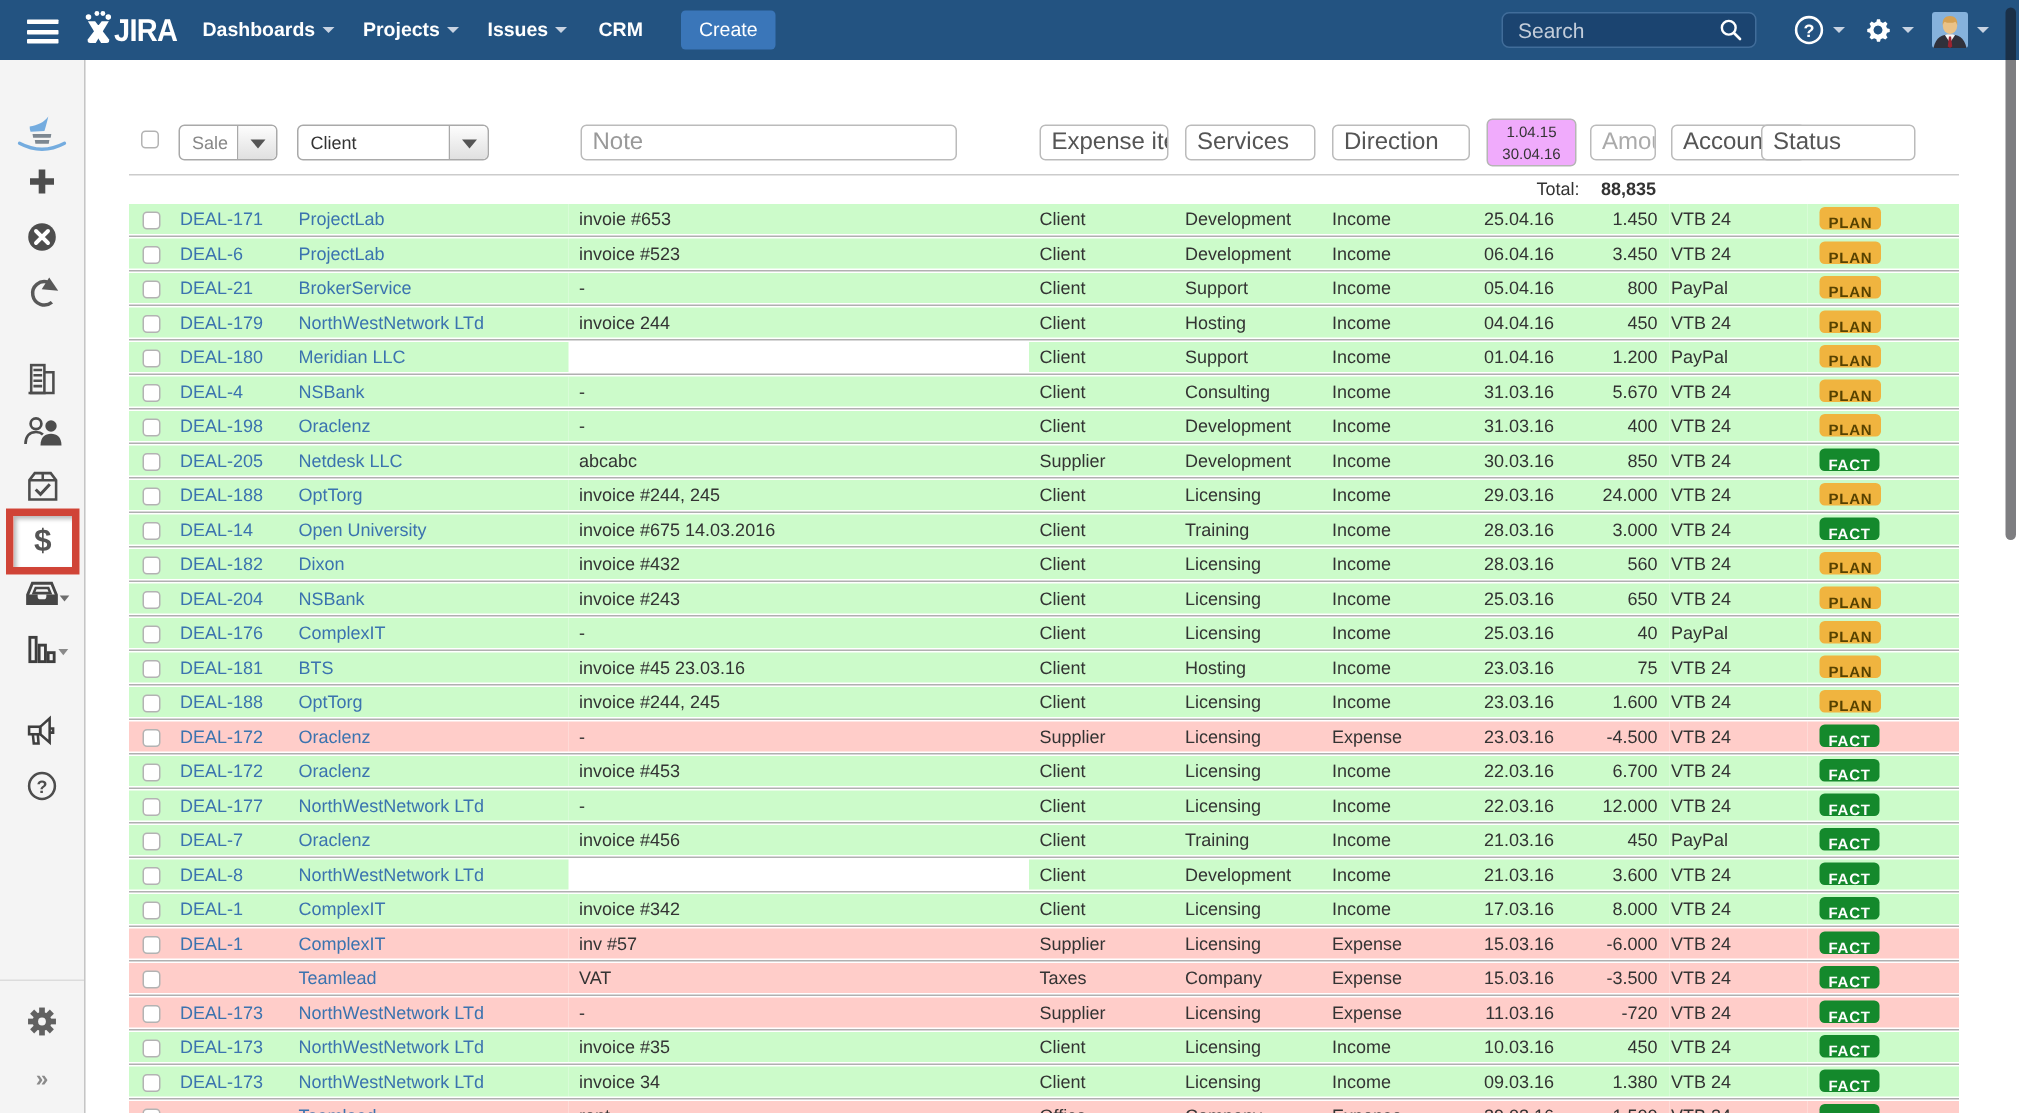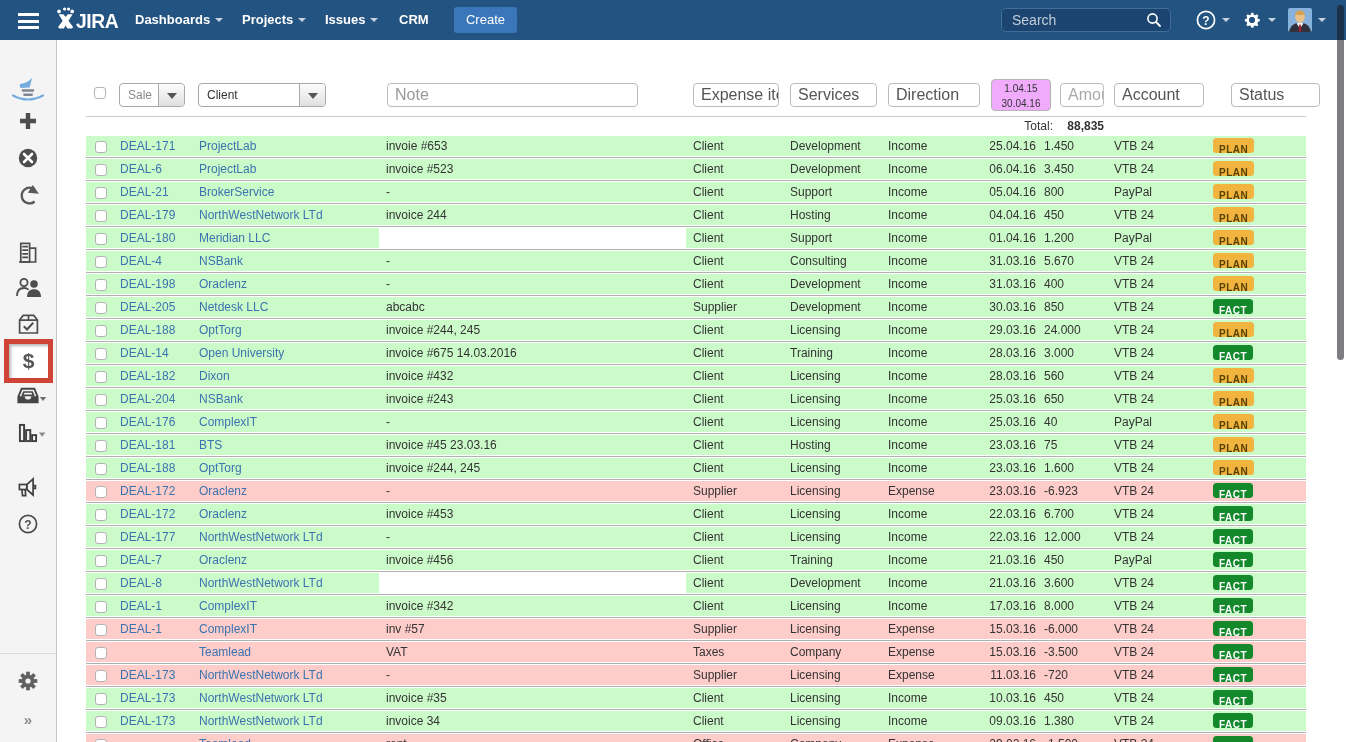--- a/index.html
+++ b/index.html
@@ -69,21 +69,21 @@
 a { color:#3b73af; text-decoration:none; }
 .c1 { left:0; width:26px; padding-left:9px; }
 .c1 .cb { margin-top:0; }
 .c2 { left:26px; width:80px; padding-left:8px; }
 .c3 { left:106px; width:187px; padding-left:7px; }
 .c4 { left:293px; width:307px; padding-left:7px; }
 .c5 { left:600px; width:96px; padding-left:7px; }
 .c6 { left:696px; width:98px; padding-left:8px; }
 .c7 { left:794px; width:82px; padding-left:8px; }
 .c8 { left:876px; width:82px; padding-right:8px; text-align:right; }
-.c9 { left:958px; width:69px; padding-right:8px; text-align:left; }
+.c9 { left:958px; width:69px; padding-right:8px; text-align:right; }
 .c10 { left:1027px; width:92px; padding-left:1px; }
 .c11 { left:1119px; width:101px; padding-left:8px; }
 .badge { display:inline-block; height:15px; line-height:15px; margin-top:2px;
   padding:4px 6px; border-radius:3.5px; font-size:10px; font-weight:bold; letter-spacing:0.5px; }
 .badge.plan { background:#f0b43f; color:#574200; }
 .badge.fact { background:#14892c; color:#fff; }
 
 #sbar { position:absolute; left:1337px; top:5px; width:7px; height:355px;
   background:rgba(20,20,25,0.55); border-radius:4px; }
 </style>
@@ -232,21 +232,21 @@
 <span class="cb" id="fcb"></span>
 <div class="sel" style="left:119px; width:66px; color:#888">Sale<span class="selbtn"></span></div>
 <div class="sel" style="left:198px; width:128px; color:#333">Client<span class="selbtn"></span></div>
 <div class="flt" style="left:387px; width:251px; color:#999">Note</div>
 <div class="flt" style="left:693px; width:86px">Expense items</div>
 <div class="flt" style="left:790px; width:87px">Services</div>
 <div class="flt" style="left:888px; width:92px">Direction</div>
 <div id="datebox">1.04.15<br>30.04.16</div>
 <div class="flt" style="left:1060px; width:44px; color:#aaa">Amount</div>
 <div class="flt" style="left:1114px; width:90px">Account</div>
-<div class="flt" style="left:1231px; width:89px">Status</div>
+<div class="flt" style="left:1174px; width:103px">Status</div>
 
 <div id="totline"></div>
 <div id="totlbl">Total:</div>
 <div id="totval">88,835</div>
 
 <div id="tbl">
 <div class="row g">
       <span class="c c1"><span class="cb"></span></span>
       <span class="c c2"><a>DEAL-171</a></span>
       <span class="c c3"><a>ProjectLab</a></span>
@@ -442,21 +442,21 @@
     </div>
 <div class="row r">
       <span class="c c1"><span class="cb"></span></span>
       <span class="c c2"><a>DEAL-172</a></span>
       <span class="c c3"><a>Oraclenz</a></span>
       <span class="c c4">-</span>
       <span class="c c5">Supplier</span>
       <span class="c c6">Licensing</span>
       <span class="c c7">Expense</span>
       <span class="c c8">23.03.16</span>
-      <span class="c c9">-6.923</span>
+      <span class="c c9">-4.500</span>
       <span class="c c10">VTB 24</span>
       <span class="c c11"><span class="badge fact">FACT</span></span>
     </div>
 <div class="row g">
       <span class="c c1"><span class="cb"></span></span>
       <span class="c c2"><a>DEAL-172</a></span>
       <span class="c c3"><a>Oraclenz</a></span>
       <span class="c c4">invoice #453</span>
       <span class="c c5">Client</span>
       <span class="c c6">Licensing</span>

